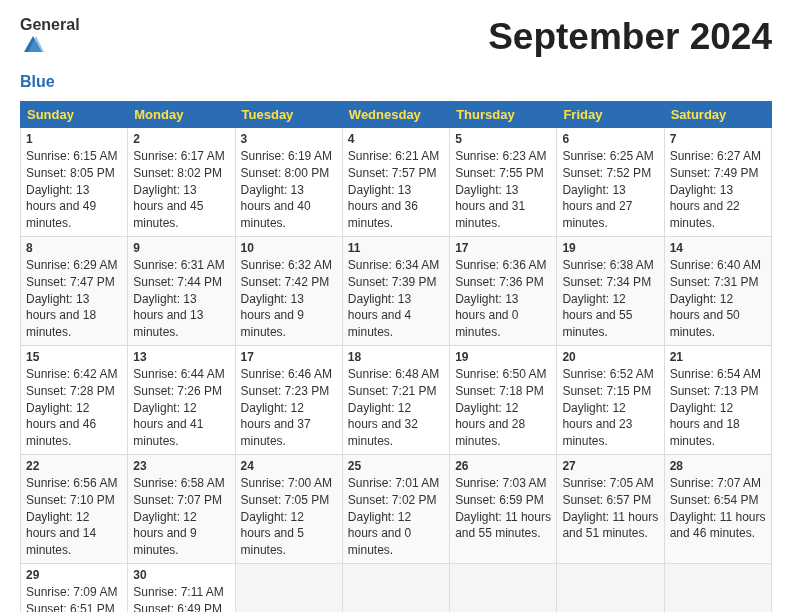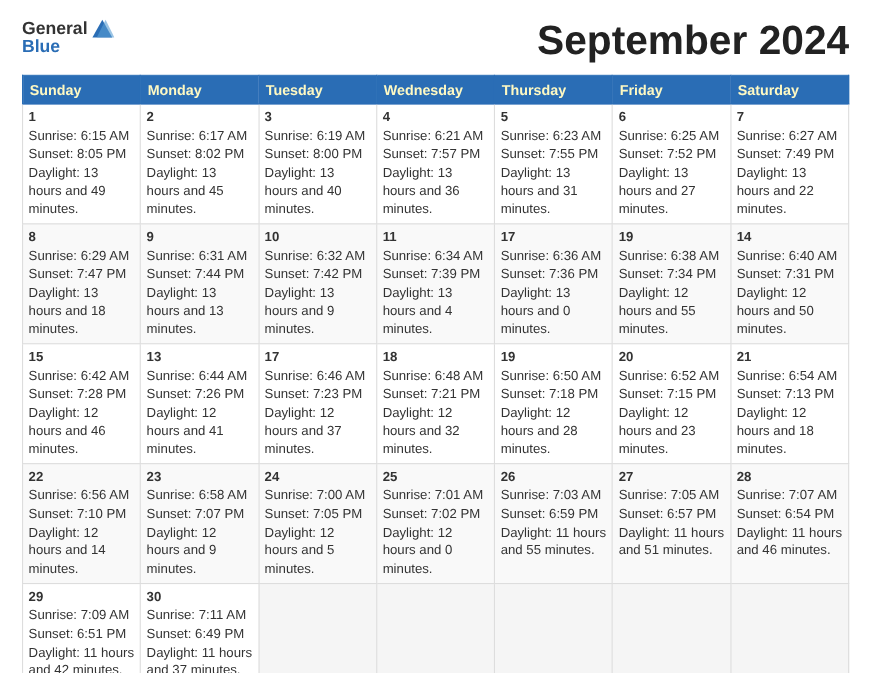--- a/index.html
+++ b/index.html
@@ -23,24 +23,25 @@
       align-items: flex-start;
       margin-bottom: 10px;
     }
     .logo {
       display: flex;
       flex-direction: column;
       align-items: flex-start;
     }
     .logo-text {
       display: flex;
-      align-items: center;
+      align-items: flex-start;
       font-size: 18px;
       font-weight: bold;
       color: #333;
+      flex-direction: column;
     }
     .logo-general { color: #333; font-size: 16px; font-weight: bold; }
     .logo-blue { color: #2a6db5; font-size: 16px; font-weight: bold; }
     .logo-icon {
       width: 22px;
       height: 22px;
       margin-left: 2px;
     }
     .title-section {
       text-align: right;
@@ -56,21 +57,21 @@
     }
     .calendar {
       flex: 1;
       border: 1px solid #ccc;
       border-collapse: collapse;
       width: 100%;
       table-layout: fixed;
     }
     .calendar th {
       background-color: #2a6db5;
-      color: #fef9c3;
+      color: #fde047;
       text-align: left;
       padding: 5px 6px;
       font-size: 13px;
       font-weight: bold;
       border: 1px solid #2a6db5;
     }
     .calendar td {
       vertical-align: top;
       padding: 4px 5px;
       border: 1px solid #ddd;

